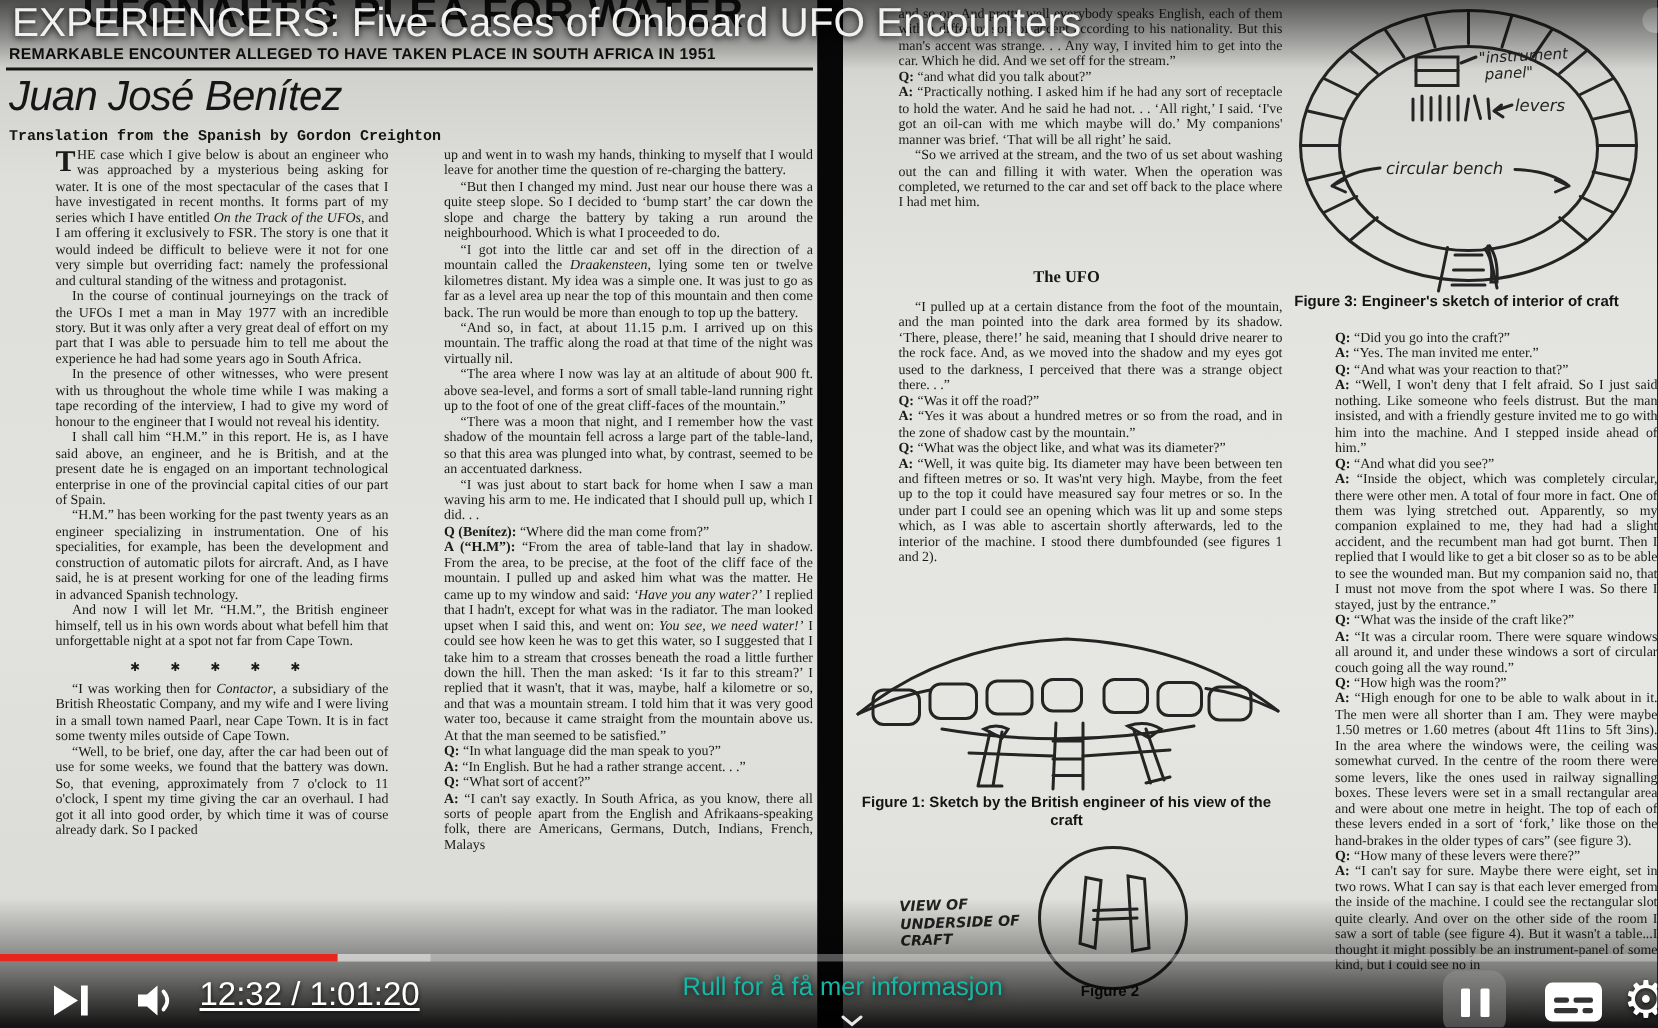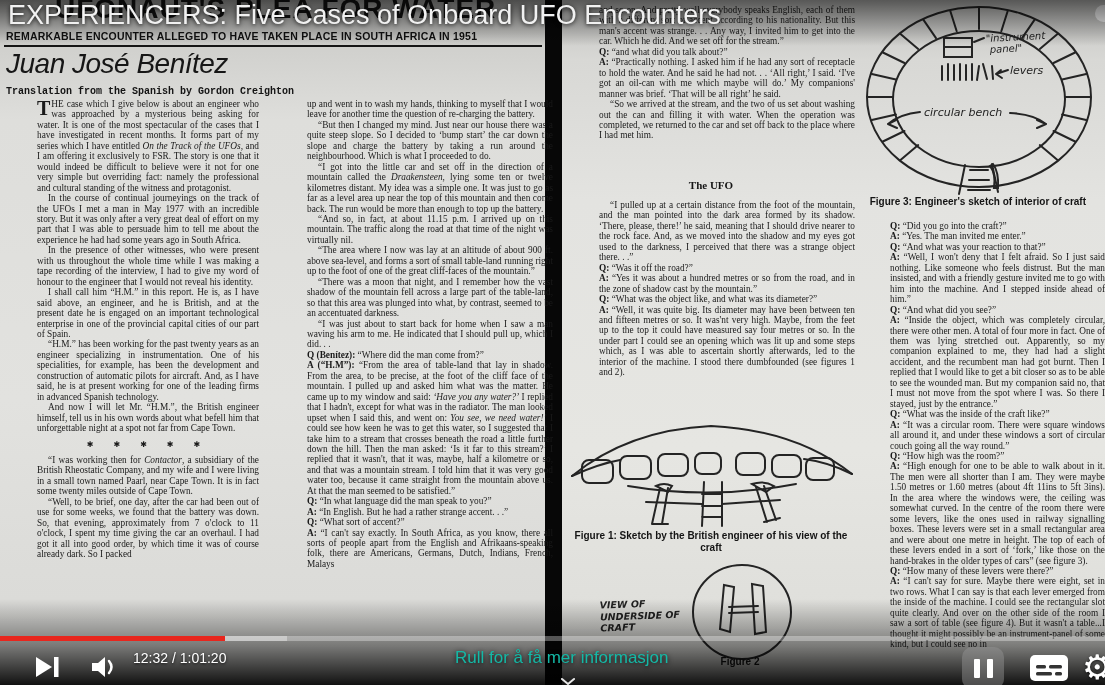--- a/index.html
+++ b/index.html
@@ -22,21 +22,21 @@
   .col{position:absolute;overflow:hidden;font-size:9.3px;line-height:10.45px;color:#1a1a1a;
     text-align:justify;}
   .col p{margin:0;padding-left:32px;}
   .col p.ind{text-indent:11px;}
   .col p.noind{text-indent:0;}
   .col p.qa{text-indent:0;}
   .col p.stars{text-align:center;letter-spacing:9px;font-size:8px;margin:6px 0 5px 0;text-indent:0;}
   .col p.dropcap{text-indent:0;}
   .col p.dropcap::first-letter{font-size:20px;float:left;line-height:16px;padding:1px 1px 0 0;font-weight:bold;}
   #col1{left:5px;top:99px;width:254px;height:566px;}
-  #col2{left:275px;top:99px;width:278px;height:586px;}
+  #col2{left:264px;top:99px;width:278px;height:586px;}
   #col3a{left:567px;top:5px;width:288px;height:172px;}
   .ufo-heading{position:absolute;left:567px;top:179px;width:288px;text-align:center;
     font-weight:bold;font-size:11px;color:#151515;}
   #col3b{left:567px;top:200px;width:288px;height:216px;}
   #col4{left:858px;top:221px;width:247px;height:464px;}
   .fig-caption{position:absolute;font-family:"Liberation Sans",sans-serif;font-weight:bold;
     font-size:10px;color:#141414;text-align:center;}
   .fig2-label{position:absolute;left:600px;top:598px;width:90px;font-family:"DejaVu Sans",sans-serif;
     font-style:italic;font-weight:bold;font-size:9.5px;color:#222;transform:rotate(-2deg);line-height:11.5px;}
   svg.sketch{position:absolute;}
@@ -48,22 +48,22 @@
     background:linear-gradient(180deg,rgba(0,0,0,.55),rgba(0,0,0,0));pointer-events:none;z-index:5;}
   .video-title{position:absolute;left:8px;top:0px;z-index:6;font-family:"Liberation Sans",sans-serif;
     font-size:27px;color:#f1f1f1;text-shadow:0 1px 4px rgba(0,0,0,.85);white-space:nowrap;}
   .bottom-grad{position:absolute;left:0;bottom:0;width:1105px;height:86px;
     background:linear-gradient(0deg,rgba(0,0,0,.92),rgba(0,0,0,.45) 45%,rgba(0,0,0,0));z-index:5;}
   .progress{position:absolute;left:0;top:636px;width:1105px;height:5px;z-index:6;
     background:rgba(255,255,255,.32);cursor:pointer;}
   .progress .played{position:absolute;left:0;top:0;height:5px;background:#e8261d;}
   .progress .buffered{position:absolute;top:0;height:5px;background:rgba(255,255,255,.35);}
   .ctrl{position:absolute;z-index:7;}
-  .time-display{font-family:"Liberation Sans",sans-serif;font-size:14px;color:#fff;
-    text-shadow:0 1px 3px rgba(0,0,0,.8);white-space:nowrap;}
+  .time-display{font-family:"Liberation Sans",sans-serif;font-size:22px;color:#fff;
+    text-shadow:0 1px 3px rgba(0,0,0,.8);white-space:nowrap;text-decoration:underline;}
   .subtitle-text{font-family:"Liberation Sans",sans-serif;font-size:17px;color:#14b8a6;
     text-shadow:0 1px 5px rgba(0,0,0,.9);white-space:nowrap;text-align:center;}
   .pause-btn{left:962px;top:647px;width:42px;height:42px;border-radius:10px;
     background:rgba(150,150,150,.45);display:flex;align-items:center;justify-content:center;gap:7px;}
   .pause-btn span{display:block;width:6px;height:19px;background:#fff;border-radius:1px;}
   .gear{left:1082px;top:648px;width:40px;height:40px;color:#fff;font-size:34px;line-height:40px;
     text-shadow:0 1px 3px rgba(0,0,0,.7);}
   .corner-dot{position:absolute;left:1095px;top:5px;width:17px;height:17px;border-radius:50%;
     background:#f5f5f5;z-index:4;}
 </style>
@@ -200,21 +200,21 @@
     <path d="M121,62 L125,77 M130,64 L131,77"></path>
     <path d="M146,68 L134,72 M134,72 L139,68 M134,72 L140,76"></path>
     <text x="148" y="72" font-size="11">levers</text>
     <text x="62" y="114" font-size="11">circular bench</text>
     <path d="M58,110 Q38,112 26,122 M26,122 L34,118 M26,122 L35,126"></path>
     <path d="M148,111 Q172,112 184,122 M184,122 L175,118 M184,122 L175,126"></path>
     <path d="M103,163 Q100,178 97,192 M130,162 Q133,176 136,190" stroke-width="2.4"></path>
     <path d="M108,168 L126,168 M107,178 L127,178 M106,188 L128,188"></path>
     <path d="M131,162 Q137,170 136,186 L132,186 Q134,172 128,164 Z" fill="#242424"></path>
   </svg>
-  <div class="fig-caption" style="left:856px;top:196px;width:230px;text-align:right;">Figure 3:  Engineer's sketch of interior of craft</div>
+  <div class="fig-caption" style="left:856px;top:196px;width:230px;text-align:center;">Figure 3:  Engineer's sketch of interior of craft</div>
 
   <div class="top-grad"></div>
   <div class="video-title">EXPERIENCERS: Five Cases of Onboard UFO Encounters</div>
   <div class="corner-dot"></div>
   <div class="bottom-grad"></div>
 
   <div class="progress">
     <div class="buffered" style="left:225px;width:62px;"></div>
     <div class="played" style="width:225px;"></div>
   </div>

